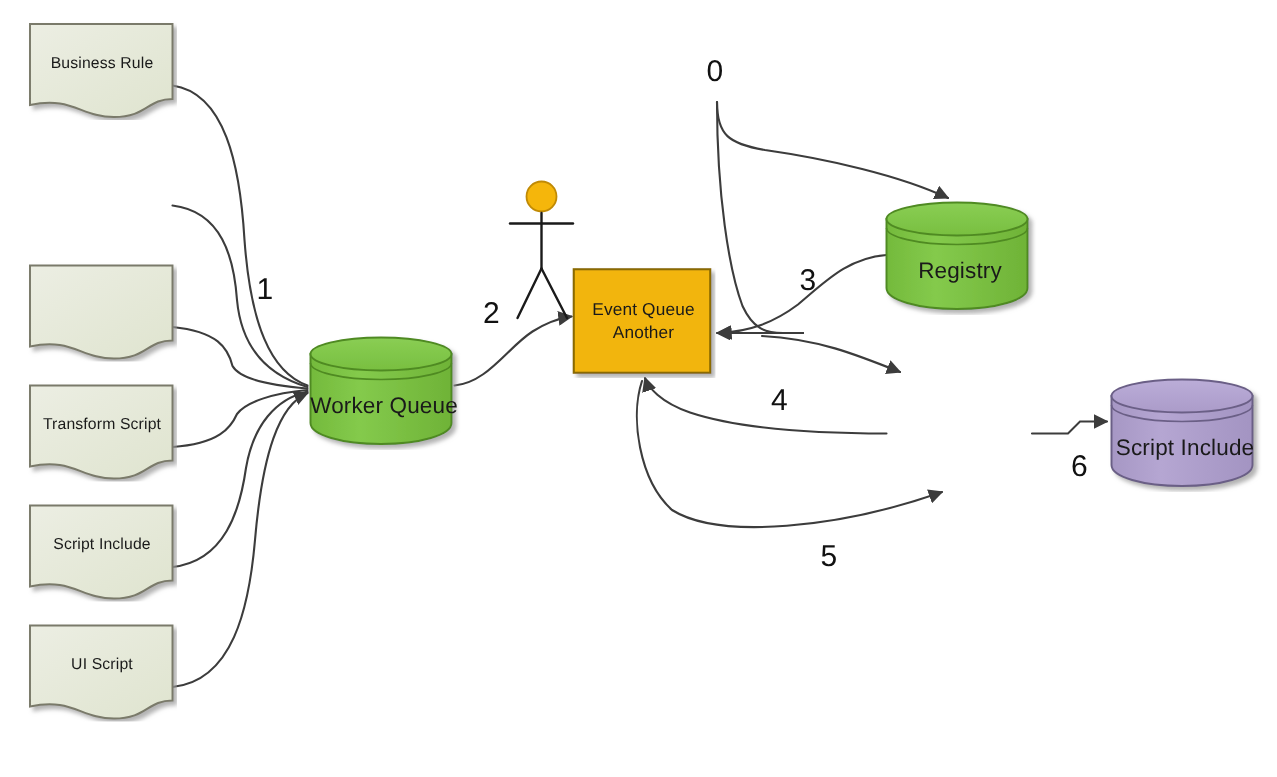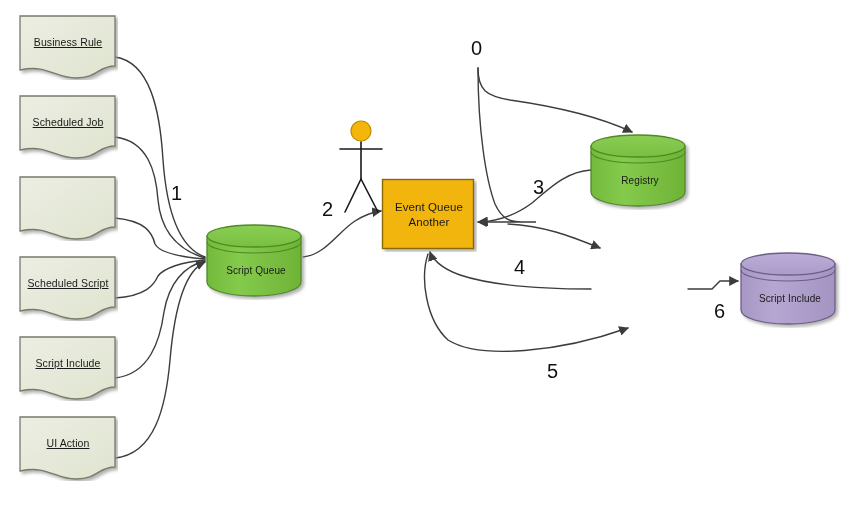--- a/index.html
+++ b/index.html
@@ -35,28 +35,27 @@
     width: 100%;
     text-align: center;
     color: #1a1a1a;
     font-size: 11px;
     line-height: 13px;
     letter-spacing: 0.1px;
     pointer-events: none;
   }
   .doc-label {
     font-size: 10.5px;
-    text-decoration: underline;
   }
   .worker-label {
     font-size: 11.5px;
     line-height: 15px;
   }
   .cyl-label {
-    font-size: 10px;
+    font-size: 15px;
   }
   .edge-number {
     position: absolute;
     color: #111111;
     font-size: 20px;
     font-family: "Liberation Sans", sans-serif;
     line-height: 20px;
   }
 </style>
 </head>
@@ -134,63 +133,57 @@
     </g>
   </svg>
 
   <div class="node" style="left:18px; top:14px; width:100px; height:66px;">
     <svg width="100" height="66" viewBox="0 0 100 66" xmlns="http://www.w3.org/2000/svg">
       <path d="M 2 2 L 97 2 L 97 52 C 80 52 80 64 58 64 C 36 64 30 50 2 56 Z" fill="url(#docGrad)" stroke="#7a7a6a" stroke-width="1.3" filter="url(#softShadow)"></path>
     </svg>
     <div class="node-label doc-label" style="top:22px;">Business Rule</div>
   </div>
 
-  <div class="node" style="left:18px; top:94px; width:100px; height:66px;">
-    <svg width="100" height="66" viewBox="0 0 100 66" xmlns="http://www.w3.org/2000/svg">
-      <path d="M 2 2 L 97 2 L 97 52 C 80 52 80 64 58 64 C 36 64 30 50 2 56 Z" fill="url(#docGrad)" stroke="#7a7a6a" stroke-width="1.3" filter="url(#softShadow)"></path>
-    </svg>
-    <div class="node-label doc-label" style="top:22px;">Scheduled Job</div>
-  </div>
 
   <div class="node" style="left:18px; top:175px; width:100px; height:66px;">
     <svg width="100" height="66" viewBox="0 0 100 66" xmlns="http://www.w3.org/2000/svg">
       <path d="M 2 2 L 97 2 L 97 52 C 80 52 80 64 58 64 C 36 64 30 50 2 56 Z" fill="url(#docGrad)" stroke="#7a7a6a" stroke-width="1.3" filter="url(#softShadow)"></path>
     </svg>
   </div>
 
   <div class="node" style="left:18px; top:255px; width:100px; height:66px;">
     <svg width="100" height="66" viewBox="0 0 100 66" xmlns="http://www.w3.org/2000/svg">
       <path d="M 2 2 L 97 2 L 97 52 C 80 52 80 64 58 64 C 36 64 30 50 2 56 Z" fill="url(#docGrad)" stroke="#7a7a6a" stroke-width="1.3" filter="url(#softShadow)"></path>
     </svg>
-    <div class="node-label doc-label" style="top:22px;">Scheduled Script</div>
+    <div class="node-label doc-label" style="top:22px;">Transform Script</div>
   </div>
 
   <div class="node" style="left:18px; top:335px; width:100px; height:66px;">
     <svg width="100" height="66" viewBox="0 0 100 66" xmlns="http://www.w3.org/2000/svg">
       <path d="M 2 2 L 97 2 L 97 52 C 80 52 80 64 58 64 C 36 64 30 50 2 56 Z" fill="url(#docGrad)" stroke="#7a7a6a" stroke-width="1.3" filter="url(#softShadow)"></path>
     </svg>
     <div class="node-label doc-label" style="top:22px;">Script Include</div>
   </div>
 
   <div class="node" style="left:18px; top:415px; width:100px; height:66px;">
     <svg width="100" height="66" viewBox="0 0 100 66" xmlns="http://www.w3.org/2000/svg">
       <path d="M 2 2 L 97 2 L 97 52 C 80 52 80 64 58 64 C 36 64 30 50 2 56 Z" fill="url(#docGrad)" stroke="#7a7a6a" stroke-width="1.3" filter="url(#softShadow)"></path>
     </svg>
-    <div class="node-label doc-label" style="top:22px;">UI Action</div>
+    <div class="node-label doc-label" style="top:22px;">UI Script</div>
   </div>
 
   <div class="node" style="left:205px; top:222px; width:102px; height:78px;">
     <svg width="102" height="78" viewBox="0 0 102 78" xmlns="http://www.w3.org/2000/svg">
       <g filter="url(#softShadow)">
         <path d="M 2 14 L 2 60 C 2 68 23 74 49 74 C 75 74 96 68 96 60 L 96 14 Z" fill="url(#greenGrad)" stroke="#4f8a22" stroke-width="1.3"></path>
         <ellipse cx="49" cy="14" rx="47" ry="11" fill="url(#greenTop)" stroke="#4f8a22" stroke-width="1.3"></ellipse>
         <path d="M 2 20 C 2 26 23 31 49 31 C 75 31 96 26 96 20" fill="none" stroke="#4f8a22" stroke-width="1.1"></path>
       </g>
     </svg>
-    <div class="node-label cyl-label" style="top:42px;">Script Queue</div>
+    <div class="node-label cyl-label" style="top:42px;">Worker Queue</div>
   </div>
 
   <div class="node" style="left:381px; top:178px; width:96px; height:74px;">
     <svg width="96" height="74" viewBox="0 0 96 74" xmlns="http://www.w3.org/2000/svg">
       <rect x="1.5" y="1.5" width="91" height="69" fill="#f2b50b" stroke="#8a6a00" stroke-width="1.4" filter="url(#softShadow)"></rect>
     </svg>
     <div class="node-label worker-label" style="top:22px;">Event Queue Another</div>
   </div>
 
   <div class="node" style="left:589px; top:132px; width:102px; height:78px;">

